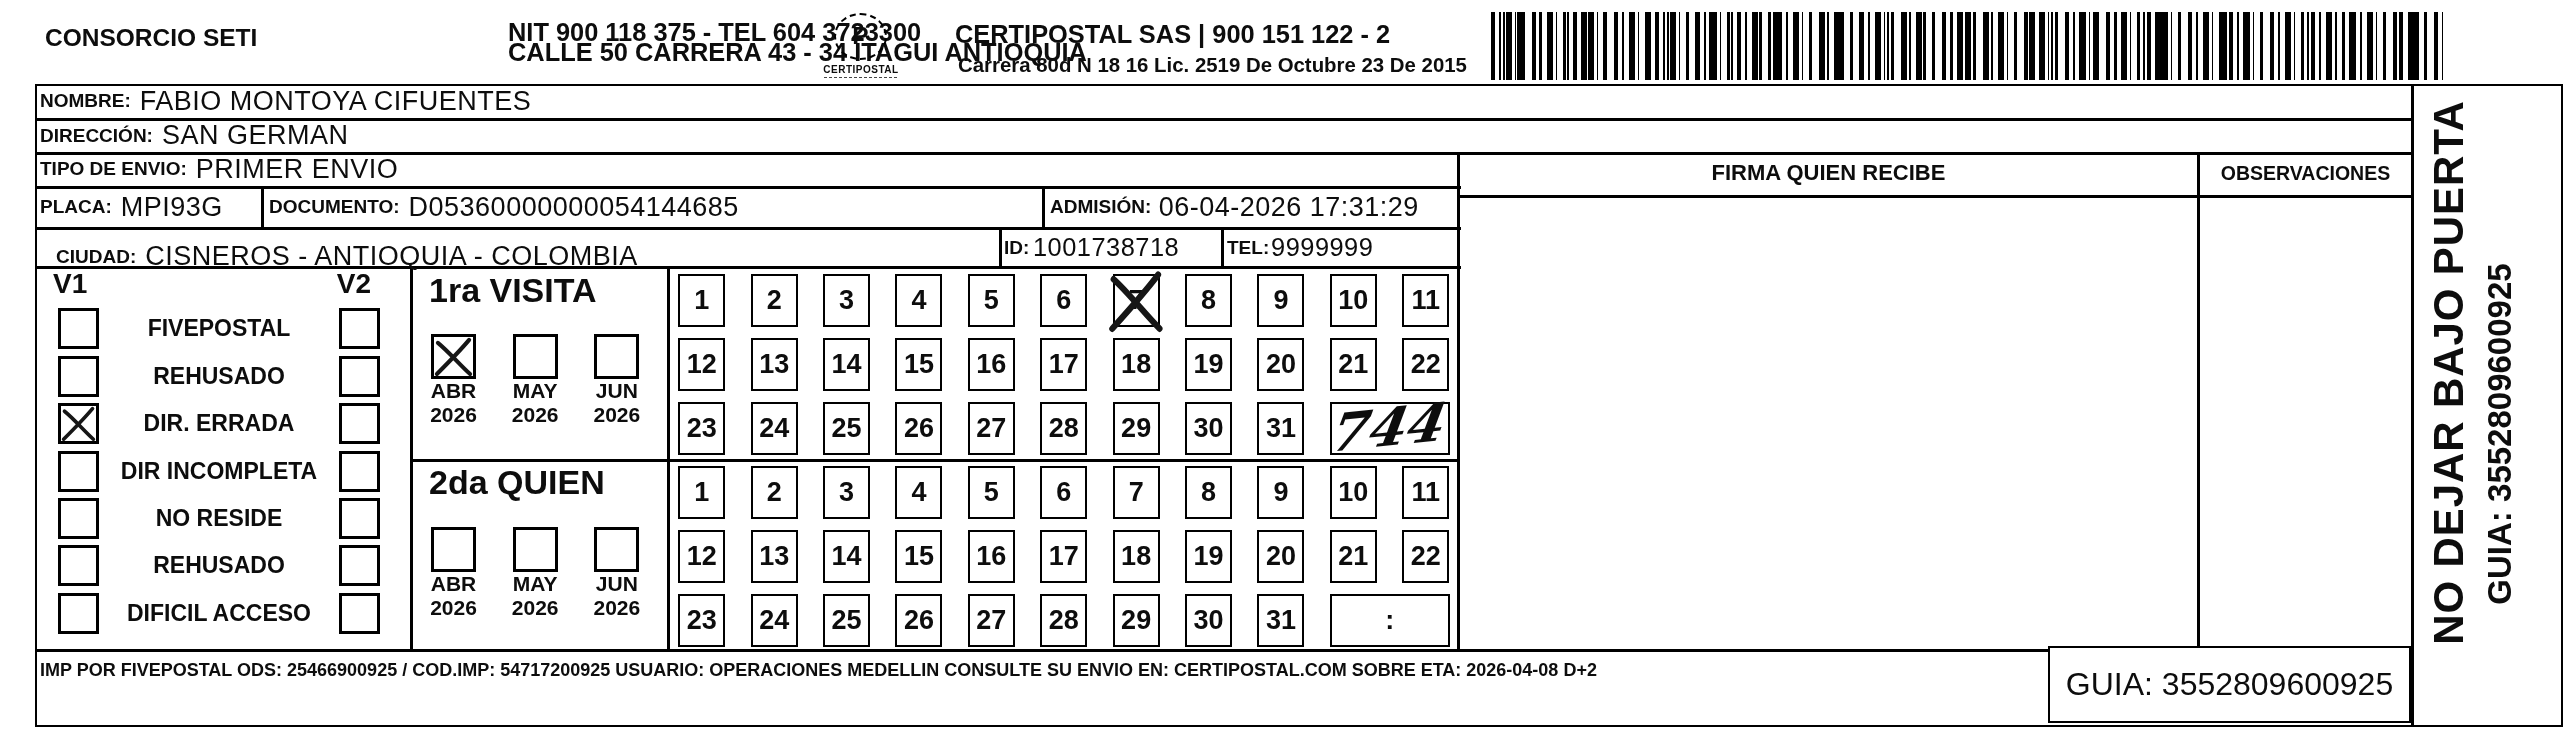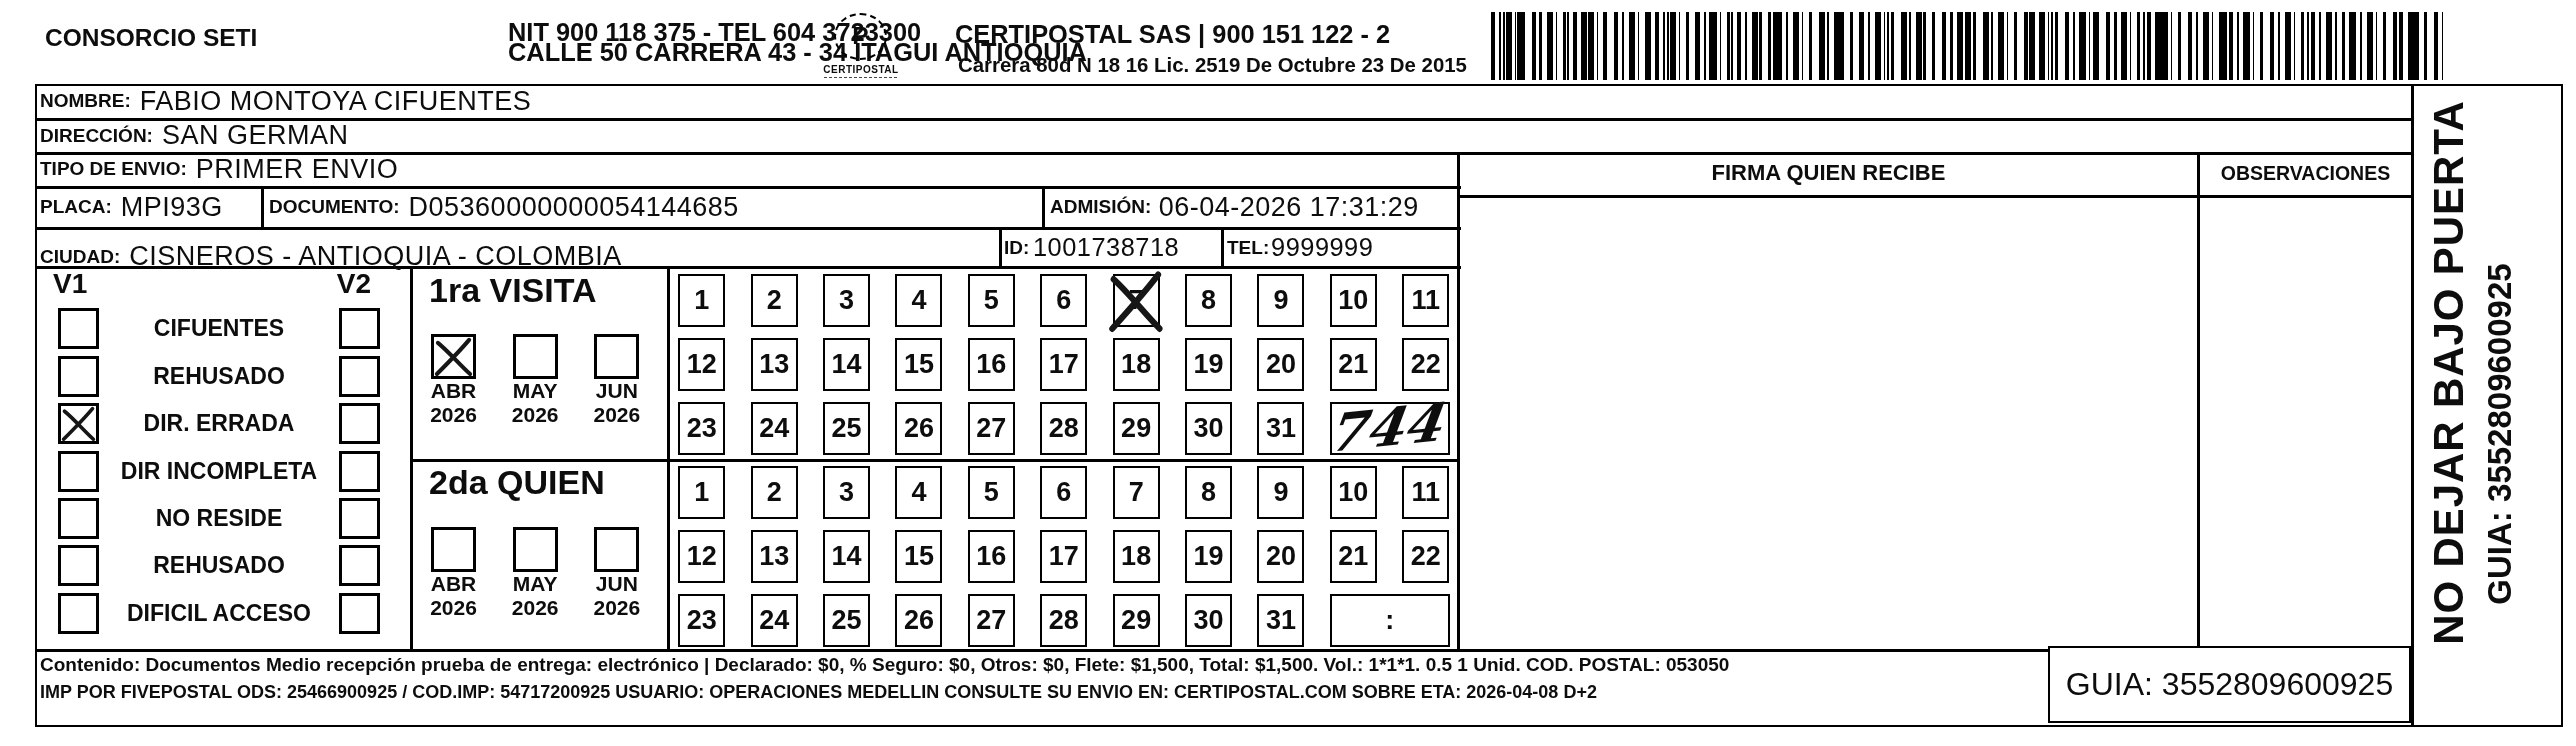--- a/index.html
+++ b/index.html
@@ -131,21 +131,21 @@
     <span class="fvalue">MPI93G</span>
   </div>
   <div class="fieldrow" style="left:269px; top:189px; height:36px;">
     <span class="flabel">DOCUMENTO:</span>
     <span class="fvalue">D05360000000054144685</span>
   </div>
   <div class="fieldrow" style="left:1050px; top:189px; height:36px; gap:7.3px;">
     <span class="flabel">ADMISIÓN:</span>
     <span class="fvalue">06-04-2026 17:31:29</span>
   </div>
-  <div class="fieldrow" style="left:40px; top:230px; height:53px;">
+  <div class="fieldrow" style="left:56px; top:230px; height:53px;">
     <span class="flabel">CIUDAD:</span>
     <span class="fvalue">CISNEROS - ANTIOQUIA - COLOMBIA</span>
   </div>
   <div class="fieldrow" style="left:1004px; top:230px; height:35px; gap:3.6px;">
     <span class="flabel">ID:</span>
     <span class="fvalue" style="font-size:25.4px;">1001738718</span>
   </div>
   <div class="fieldrow" style="left:1227px; top:230px; height:35px; gap:1.8px;">
     <span class="flabel">TEL:</span>
     <span class="fvalue" style="font-size:25.4px;">9999999</span>
@@ -155,21 +155,21 @@
   <div class="colhead" style="left:2200px; top:154px; width:211px; height:38px; font-size:19.5px;">OBSERVACIONES</div>
   <div class="abs" style="left:1460px; top:198px; width:735px; height:449px;"></div>
   <div class="abs" style="left:2200px; top:198px; width:208px; height:449px;"></div>
 
   <div id="status-panel">
     <div class="vhead" style="left:18px;">V1</div>
     <div class="vhead" style="right:40px;">V2</div>
     <div id="status-rows">
         <div class="status-row">
           <div class="cbox"></div>
-          <div class="status-label">CIFUENTES</div>
+          <div class="status-label">FIVEPOSTAL</div>
           <div class="cbox"></div>
         </div>
         <div class="status-row">
           <div class="cbox"></div>
           <div class="status-label">REHUSADO</div>
           <div class="cbox"></div>
         </div>
         <div class="status-row">
           <div class="cbox">
             <svg viewBox="0 0 40 40" preserveAspectRatio="none" style="position:absolute;inset:0;width:100%;height:100%;overflow:visible">
@@ -443,21 +443,20 @@
       </div>
       <div class="daybox">
         <span class="daynum">31</span>
       </div>
       <div class="daybox wide">
         <span class="daynum">:</span>
       </div>
     </div>
 
   <div id="contenido-cell">
-    <div class="foot-line1">Contenido: Documentos Medio recepción prueba de entrega: electrónico | Declarado: $0, % Seguro: $0, Otros: $0, Flete: $1,500, Total: $1,500. Vol.: 1*1*1. 0.5  1 Unid. COD. POSTAL: 053050</div>
     <div class="foot-line2">IMP POR FIVEPOSTAL ODS: 25466900925 / COD.IMP: 54717200925 USUARIO: OPERACIONES MEDELLIN CONSULTE SU ENVIO EN: CERTIPOSTAL.COM SOBRE ETA: 2026-04-08 D+2</div>
   </div>
   <div id="guia-box">
     <span>GUIA: 3552809600925</span>
   </div>
 
   <div class="vtext" id="side-warning">NO DEJAR BAJO PUERTA</div>
   <div class="vtext" id="side-guia">GUIA: 3552809600925</div>
 
 </div>

